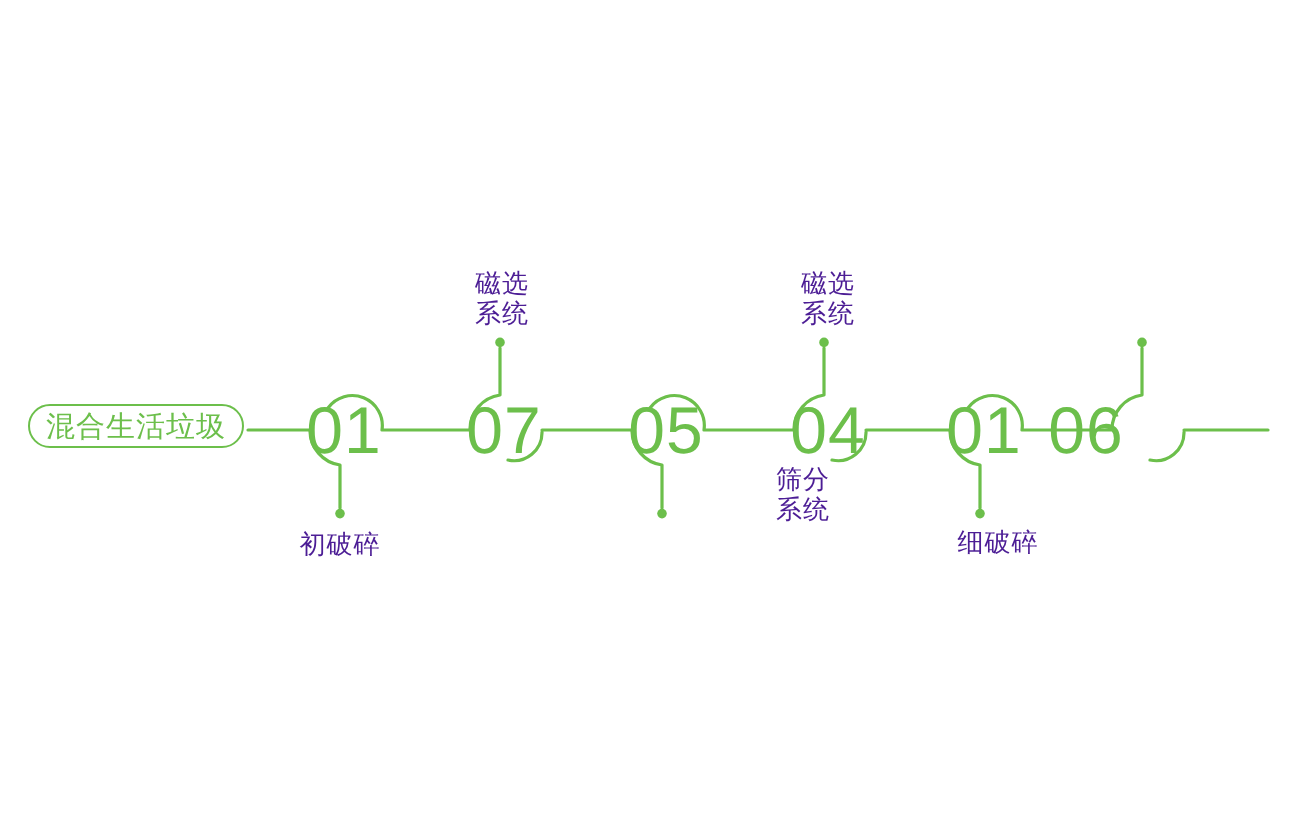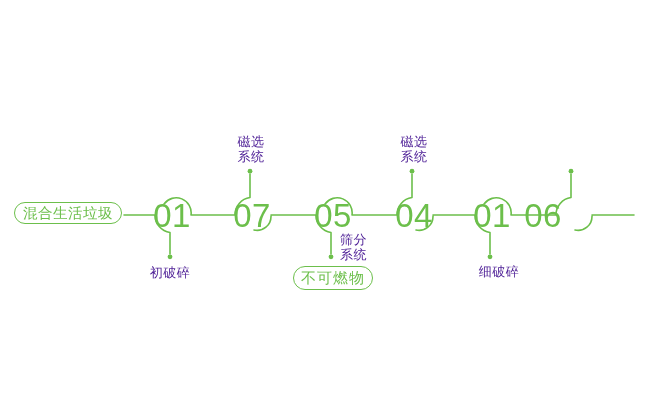--- a/index.html
+++ b/index.html
@@ -13,21 +13,21 @@
   .num{
     position:absolute;top:215px;transform:translate(-50%,-50%);
     color:#6cbf4b;font-size:33px;font-weight:300;letter-spacing:.5px;line-height:1;
     white-space:nowrap;
   }
   .lbl{
     position:absolute;color:#4c1d95;font-size:13px;line-height:15px;
     white-space:pre-line;letter-spacing:.5px;
   }
   .lbl.centered{transform:translate(-50%,-50%);text-align:center;}
-  .lbl.side{transform:translate(0,-50%);text-align:left;}
+  .lbl.side{transform:translate(0,-50%);text-align:left;margin-left:48px;}
   .pill{
     position:absolute;box-sizing:border-box;border:1.5px solid #6cbf4b;border-radius:13px;
     color:#6cbf4b;display:flex;align-items:center;justify-content:center;
     background:#ffffff;white-space:nowrap;
   }
   .source-pill{left:14px;top:202px;width:108px;height:22px;font-size:14.5px;letter-spacing:.5px;}
   .badge{left:293px;top:266px;width:80px;height:24px;font-size:15px;letter-spacing:1px;}
 </style>
 </head>
 <body>
@@ -68,15 +68,14 @@
 
   <div class="lbl centered" style="left:170px;top:272px">初破碎</div>
   <div class="lbl centered" style="left:251px;top:149px">磁选
 系统</div>
   <div class="lbl side" style="left:340px;top:247px">筛分
 系统</div>
   <div class="lbl centered" style="left:414px;top:149px">磁选
 系统</div>
   <div class="lbl centered" style="left:499px;top:271px">细破碎</div>
 
-  <div class="pill badge">不可燃物</div>
 
 </div>
 
 </body></html>

